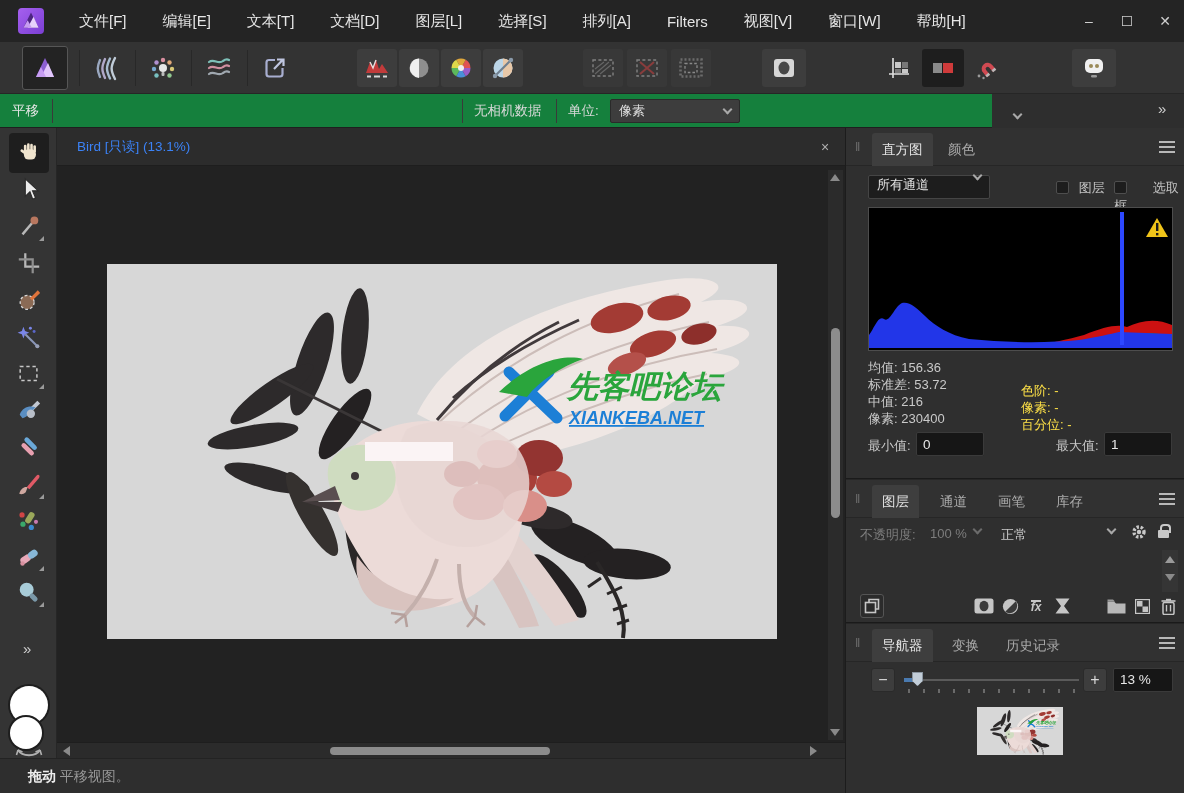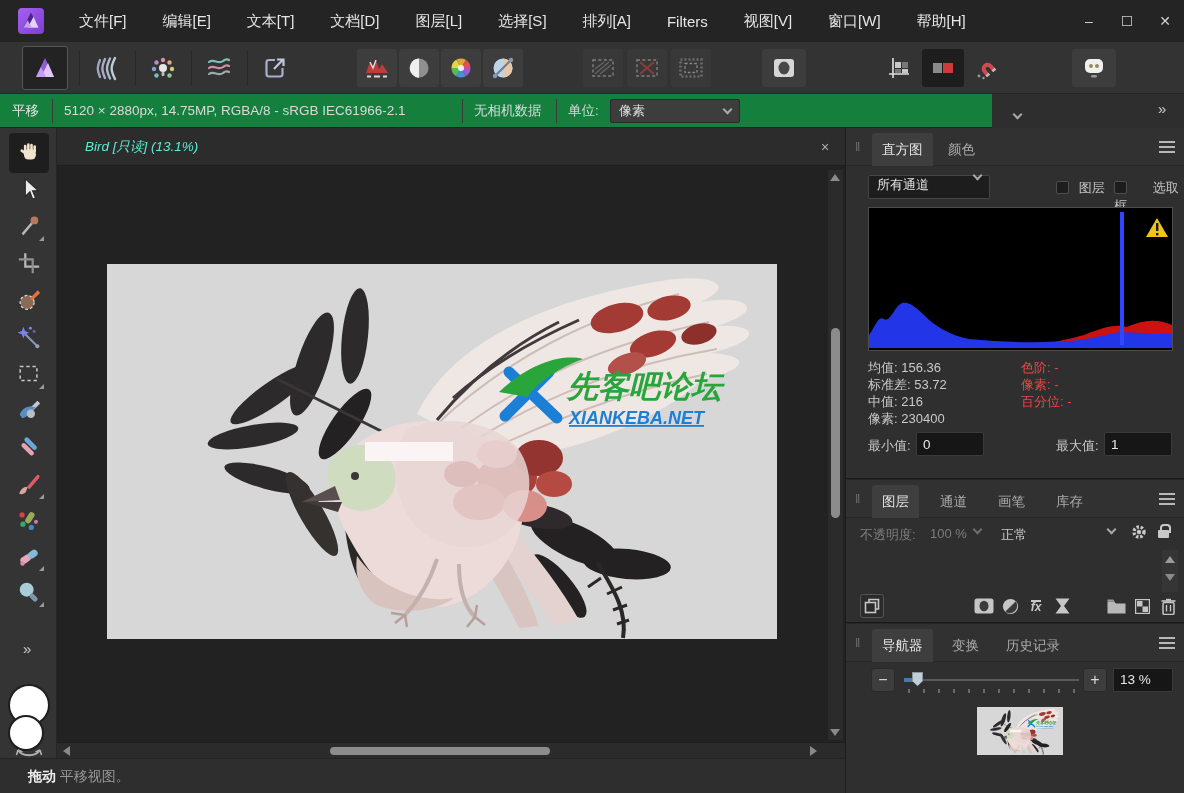--- a/index.html
+++ b/index.html
@@ -41,21 +41,21 @@
   
   .tools { left:0; top:128px; width:57px; height:630px; background:#343434; border-right:1px solid #262626; }
   .tool { position:absolute; left:11px; width:36px; height:36px; display:flex; align-items:center; justify-content:center; }
   .tool.active { left:9px; width:40px; height:40px; background:#1e1e1e; border-radius:4px; }
   .fly { position:absolute; right:3px; bottom:3px; width:0; height:0; border-left:5px solid transparent; border-bottom:5px solid #9a9a9a; }
   .swatch { position:absolute; border-radius:50%; background:#ffffff; box-shadow:0 0 0 2px #1e1e1e; }
 
   
   .docarea { left:57px; top:128px; width:788px; height:630px; background:#222222; }
   .tabbar { position:absolute; left:0; top:0; width:788px; height:38px; background:#2c2c2c; border-bottom:1px solid #1e1e1e; }
-  .tabtitle { position:absolute; left:28px; top:0; height:38px; line-height:38px; color:#5eead4; font-size:13.5px;font-style:italic; }
+  .tabtitle { position:absolute; left:20px; top:0; height:38px; line-height:38px; color:#3b82f6; font-size:13.5px; }
   .tabclose { position:absolute; right:10px; top:9px; width:20px; height:20px; text-align:center; line-height:20px; color:#b0b0b0; font-size:14px; }
   .canvas { position:absolute; left:0; top:38px; width:788px; height:576px; background:#222222; overflow:hidden; }
   .document { position:absolute; left:50px; top:98px; width:670px; height:375px; background:#d7d7d7; }
 
   .vscroll { position:absolute; right:2px; top:42px; width:15px; height:570px; background:#2b2b2b; }
   .hscroll { position:absolute; left:0; top:614px; width:788px; height:16px; background:#2b2b2b; border-top:1px solid #1e1e1e; }
   .thumb-v { position:absolute; left:3px; width:9px; border-radius:5px; background:#8c8c8c; }
   .thumb-h { position:absolute; top:4px; height:8px; border-radius:4px; background:#8c8c8c; }
   .tri { width:0; height:0; position:absolute; }
   .tri.up    { border-left:5px solid transparent; border-right:5px solid transparent; border-bottom:7px solid #8a8a8a; }
@@ -67,21 +67,21 @@
   .rpanel { left:845px; top:128px; width:339px; height:665px; background:#2f2f2f; border-left:1px solid #1c1c1c; }
   .phead { position:absolute; left:0; width:339px; height:38px; background:#313131; border-bottom:1px solid #262626; }
   .grip { position:absolute; left:9px; top:11px; color:#6d6d6d; font-size:13px; letter-spacing:1px; }
   .ptab { position:absolute; top:5px; height:33px; line-height:33px; padding:0 10px; color:#ababab; font-size:13.5px; }
   .ptab.active { background:#3e3e3e; color:#e4e4e4; border-radius:3px 3px 0 0; }
   .hamb { position:absolute; right:10px; top:13px; width:16px; height:12px; display:flex; flex-direction:column; justify-content:space-between; }
   .hamb div { height:2px; background:#b8b8b8; }
   .checkbox { display:inline-block; width:13px; height:13px; background:#1d1d1d; border:1px solid #4e4e4e; border-radius:2px; vertical-align:-2px; }
   .field { background:#161616; border:1px solid #3a3a3a; border-radius:2px; color:#e8e8e8; font-size:13.5px; padding:2px 6px; font-family:"Liberation Sans","DejaVu Sans",sans-serif; }
   .statline { position:absolute; font-size:13px; color:#c9c9c9; white-space:nowrap; }
-  .statline.off { color:#ef4444; }
+  .statline.off { color:#fde047;margin-top:23px; }
   .psep-h { position:absolute; left:0; width:339px; height:2px; background:#262626; border-top:1px solid #1a1a1a; }
 
   .layerrow { position:absolute; left:4px; top:422px; width:310px; height:42px; background:#3a3a3a; border:1px solid #5d5d5d; }
   .checker { background-color:#cfcfcf;
     background-image:linear-gradient(45deg,#9a9a9a 25%,transparent 25%,transparent 75%,#9a9a9a 75%),
                      linear-gradient(45deg,#9a9a9a 25%,transparent 25%,transparent 75%,#9a9a9a 75%);
     background-size:8px 8px; background-position:0 0,4px 4px; }
   .lico { position:absolute; top:466px; width:24px; height:24px; display:flex; align-items:center; justify-content:center; color:#c6c6c6; }
 
   .fxlabel { font-size:12px; font-style:italic; font-weight:bold; color:#c6c6c6; border-top:2px solid #c6c6c6; padding-top:0px; line-height:11px; }
@@ -280,21 +280,20 @@
           <circle cx="17" cy="11" r="2" fill="#9a8a58"></circle>
         <rect x="11" y="20" width="6" height="2.6" rx="1.3" fill="#9a9a9a"></rect>
       </svg>
     </div>
     <div class="r ovf" style="left:1158px;top:58px">»</div>
   </div>
 
   <div class="r ctxbar">
     <div class="ctxtext" style="left:12px;color:#e6e6e6">平移</div>
     <div class="sep" style="left:52px"></div>
-    <div class="ctxtext" style="left:64px">5120 × 2880px, 14.75MP, RGBA/8 - sRGB IEC61966-2.1</div>
     <div class="sep" style="left:462px"></div>
     <div class="ctxtext" style="left:474px">无相机数据</div>
     <div class="sep" style="left:556px"></div>
     <div class="ctxtext" style="left:568px">单位:</div>
     <div class="dropdown" style="left:610px;width:130px">
       <span>像素</span>
       <span class="chev"></span>
     </div>
   </div>
 

